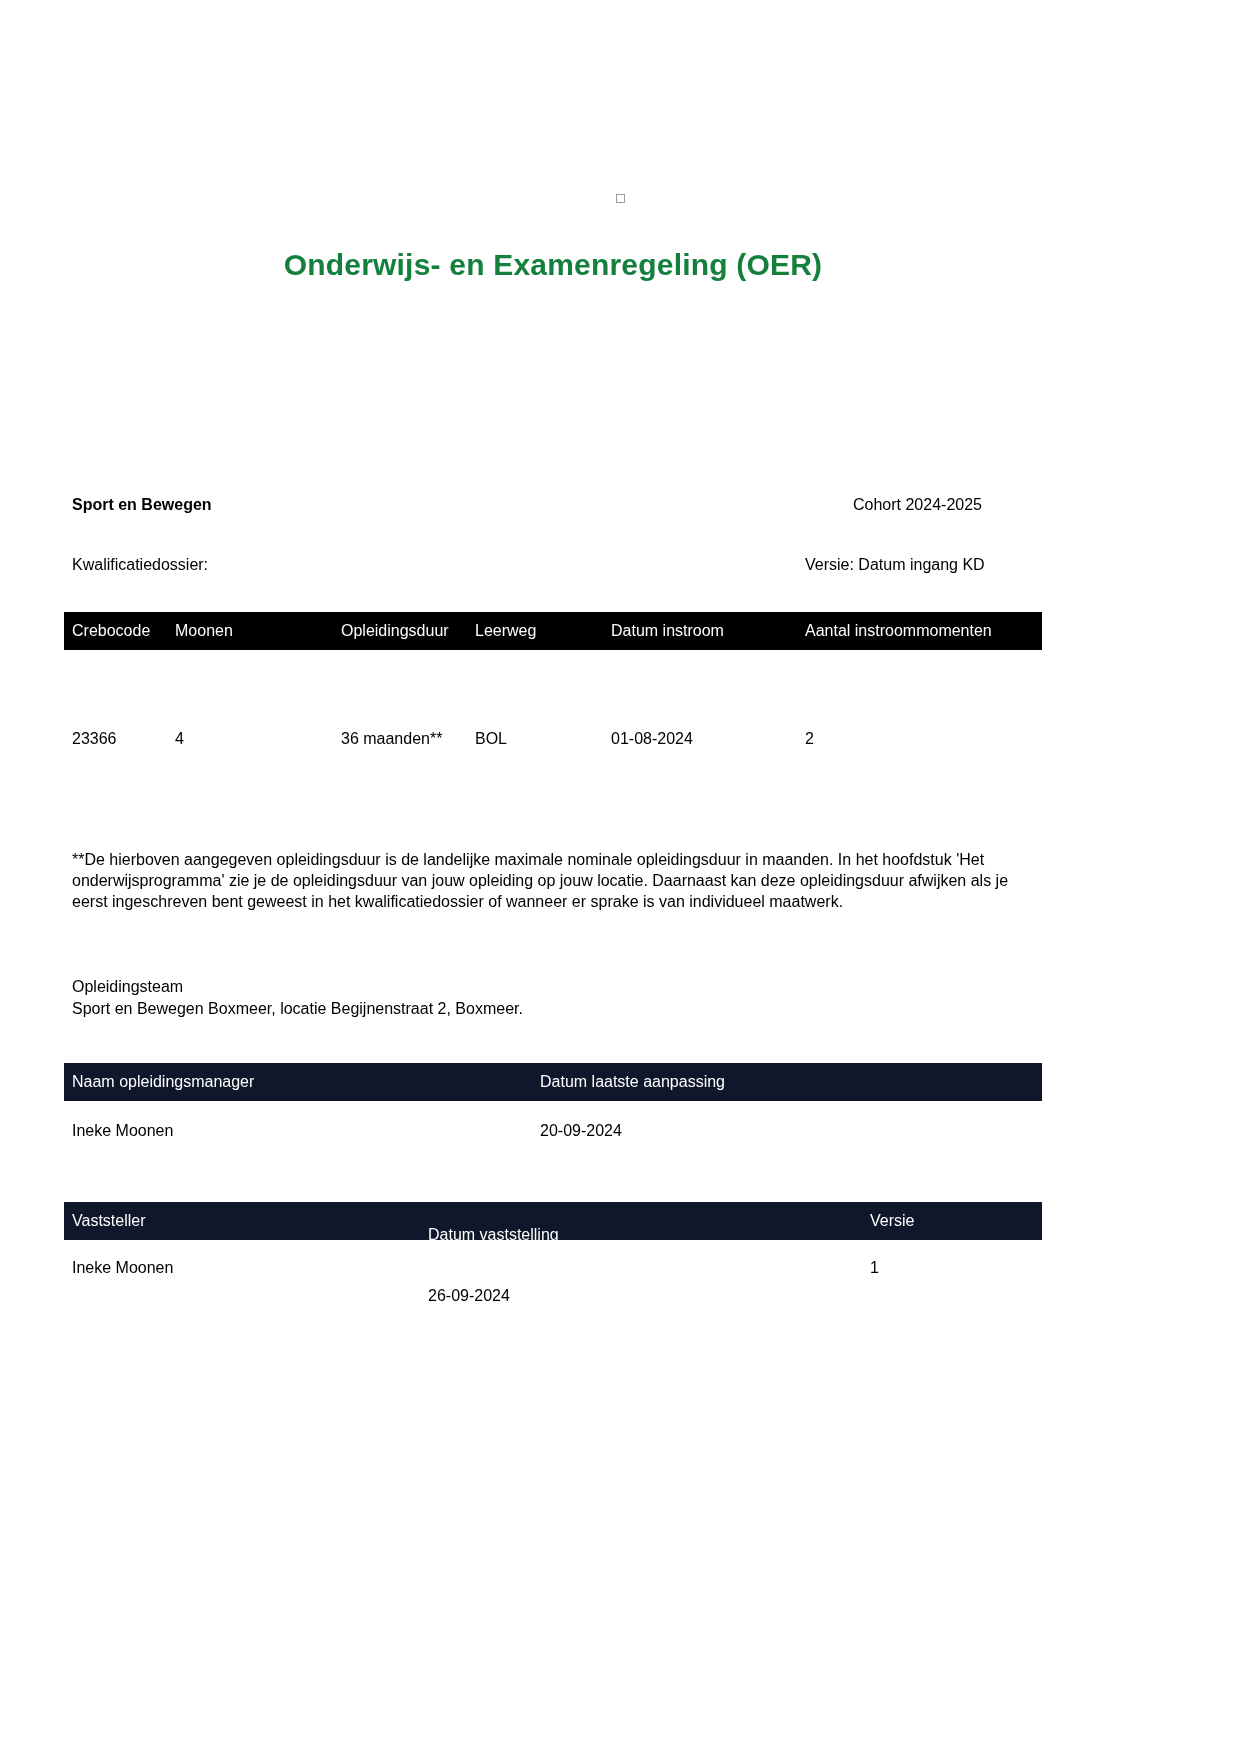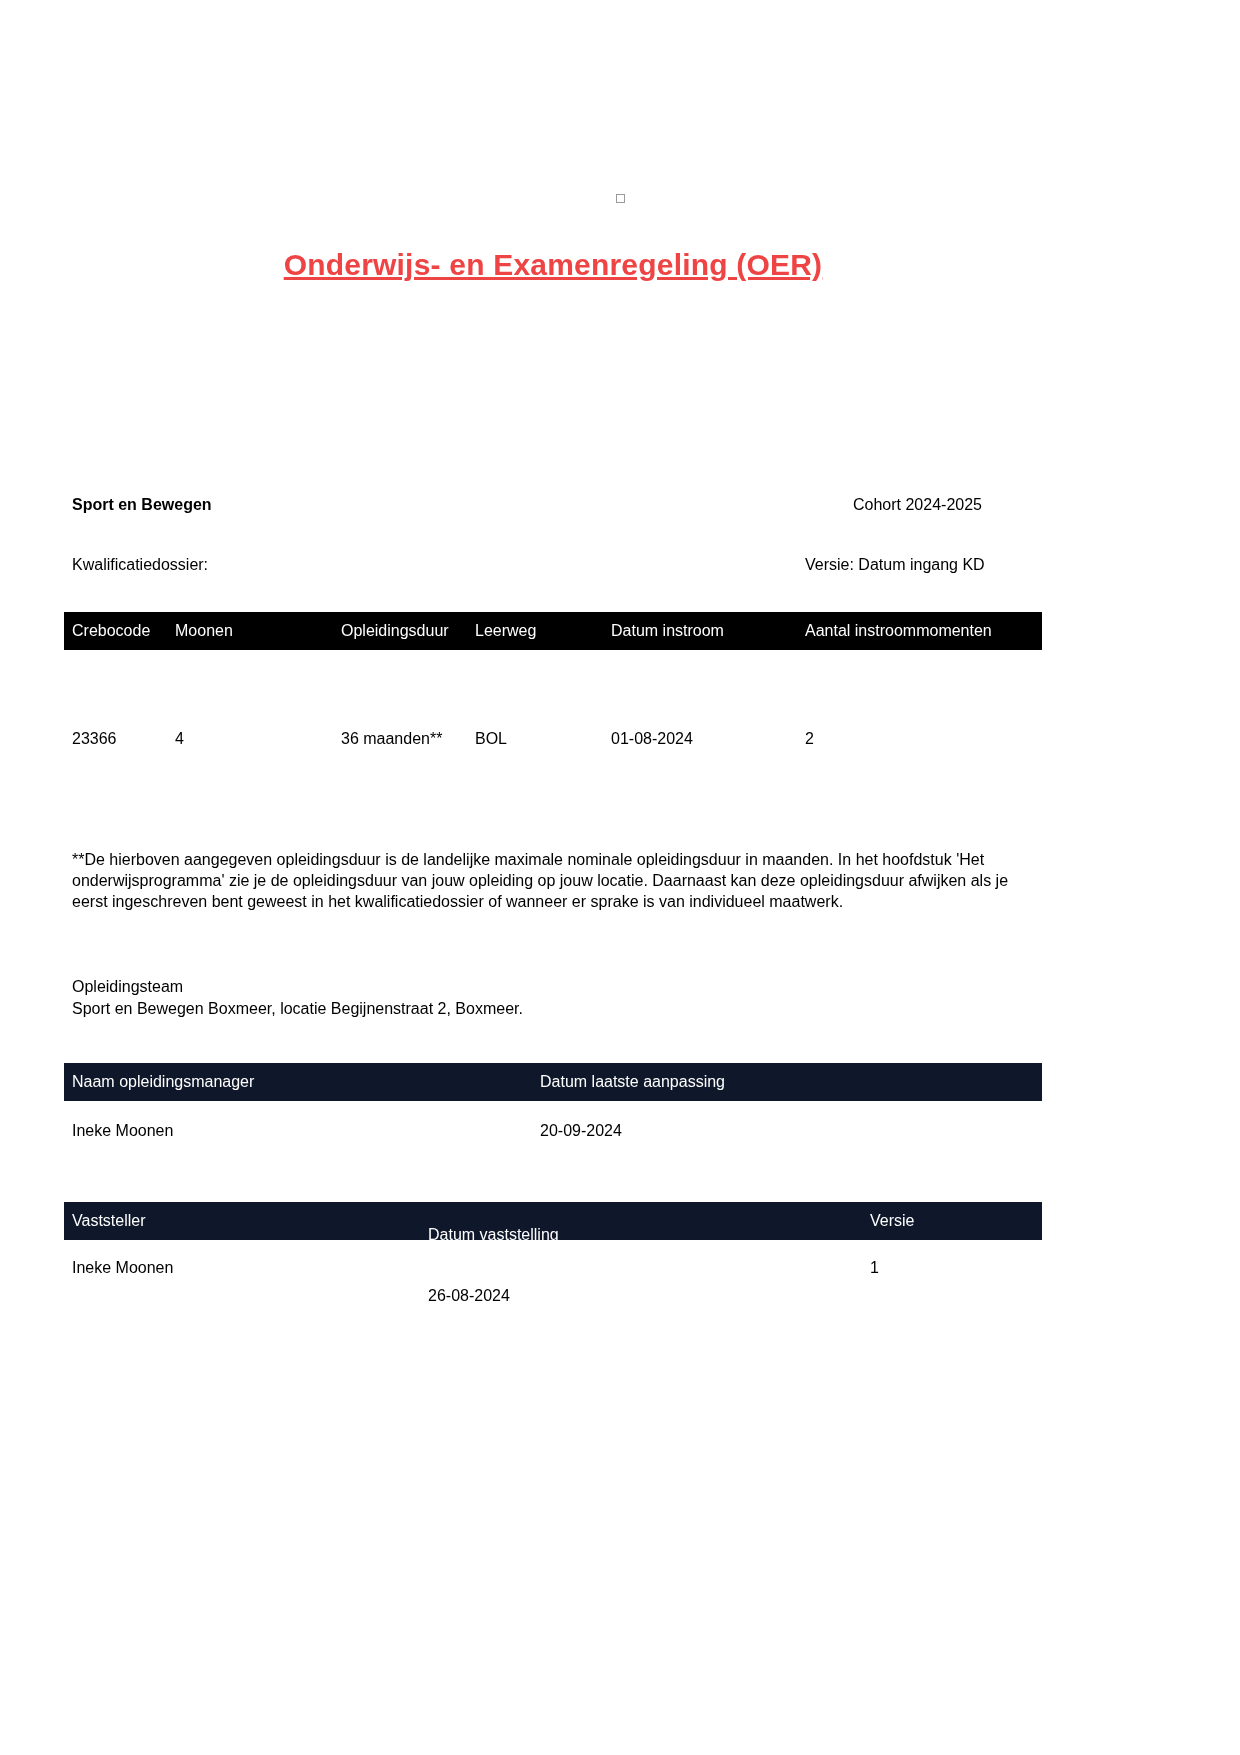--- a/index.html
+++ b/index.html
@@ -86,21 +86,21 @@
     line-height: 22px;
   }
 </style>
 </head>
 <body>
 
 <div class="page">
 
   <span class="img-placeholder"></span>
 
-  <h1 class="doc-title" style="color: #ef4444; text-decoration: underline;">Onderwijs- en Examenregeling (OER)</h1>
+  <h1 class="doc-title" style="color: #15803d;">Onderwijs- en Examenregeling (OER)</h1>
 
   <div class="abs bold" style="left:72px; top:495px;">Sport en Bewegen</div>
   <div class="abs" style="left:805px; top:495px;margin-left:48px;">Cohort 2024-2025</div>
 
   <div class="abs" style="left:72px; top:555px;">Kwalificatiedossier:</div>
   <div class="abs" style="left:805px; top:555px;">Versie: Datum ingang KD</div>
 
   <div class="doc-table" style="top:612px;">
     <div class="band" style="background: #000000;">
       <div class="cell t1c1">Crebocode</div>
@@ -139,18 +139,18 @@
   </div>
 
   <div class="doc-table" style="top:1202px;">
     <div class="band" style="background: #0f172a;">
       <div class="cell t3c1">Vaststeller</div>
       <div class="cell t3c2">Datum vaststelling</div>
       <div class="cell grow">Versie</div>
     </div>
     <div class="trow" style="padding-top:19px;">
       <div class="cell t3c1">Ineke Moonen</div>
-      <div class="cell t3c2">26-08-2024</div>
+      <div class="cell t3c2">26-09-2024</div>
       <div class="cell grow">1</div>
     </div>
   </div>
 
 </div>
 
 </body></html>

